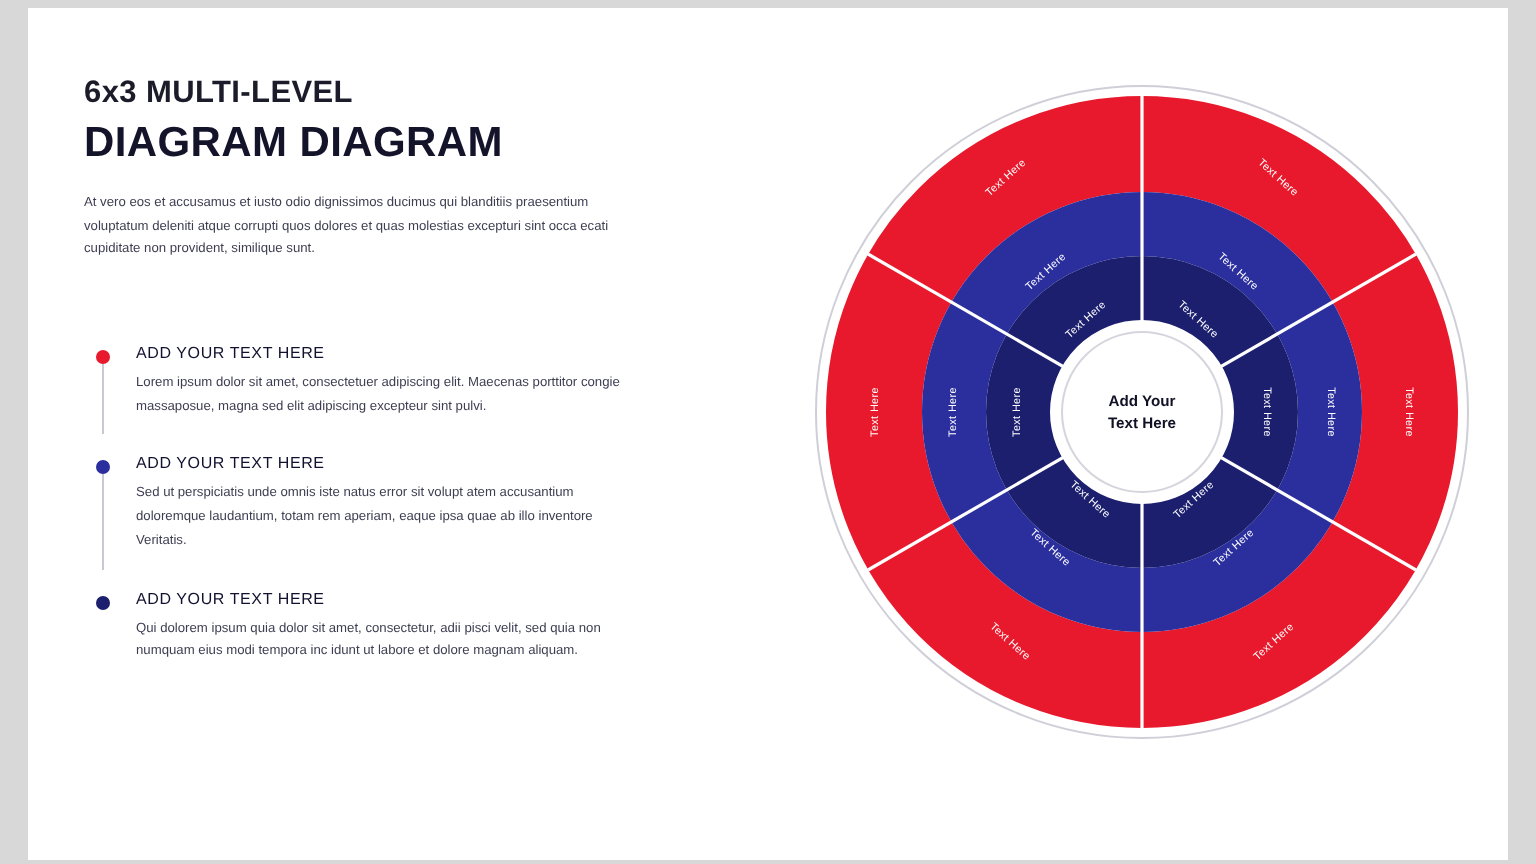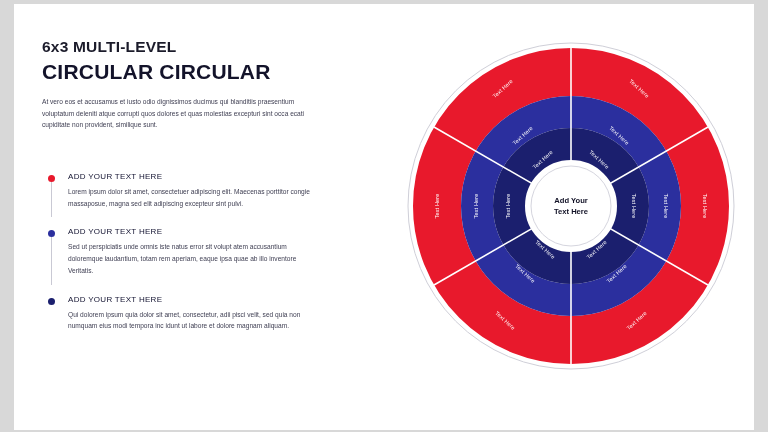--- a/index.html
+++ b/index.html
@@ -118,21 +118,21 @@
     fill: #111126;
   }
 </style>
 </head>
 <body>
 
 <div id="slide">
 
   <div class="left">
     <h1 class="title-1">6x3 MULTI-LEVEL</h1>
-    <h2 class="title-2">CIRCULAR CIRCULAR</h2>
+    <h2 class="title-2">DIAGRAM DIAGRAM</h2>
     <p class="intro">At vero eos et accusamus et iusto odio dignissimos ducimus qui blanditiis praesentium voluptatum deleniti atque corrupti quos dolores et quas molestias excepturi sint occa ecati cupiditate non provident, similique sunt.</p>
   </div>
 
   <div class="items">
 
     <div class="item">
       <span class="bullet" style="background:#e8192c"></span>
       <span class="rail"></span>
       <p class="item-title">ADD YOUR TEXT HERE</p>
       <p class="item-body">Lorem ipsum dolor sit amet, consectetuer adipiscing elit. Maecenas porttitor congie massaposue, magna sed elit adipiscing excepteur sint pulvi.</p>

